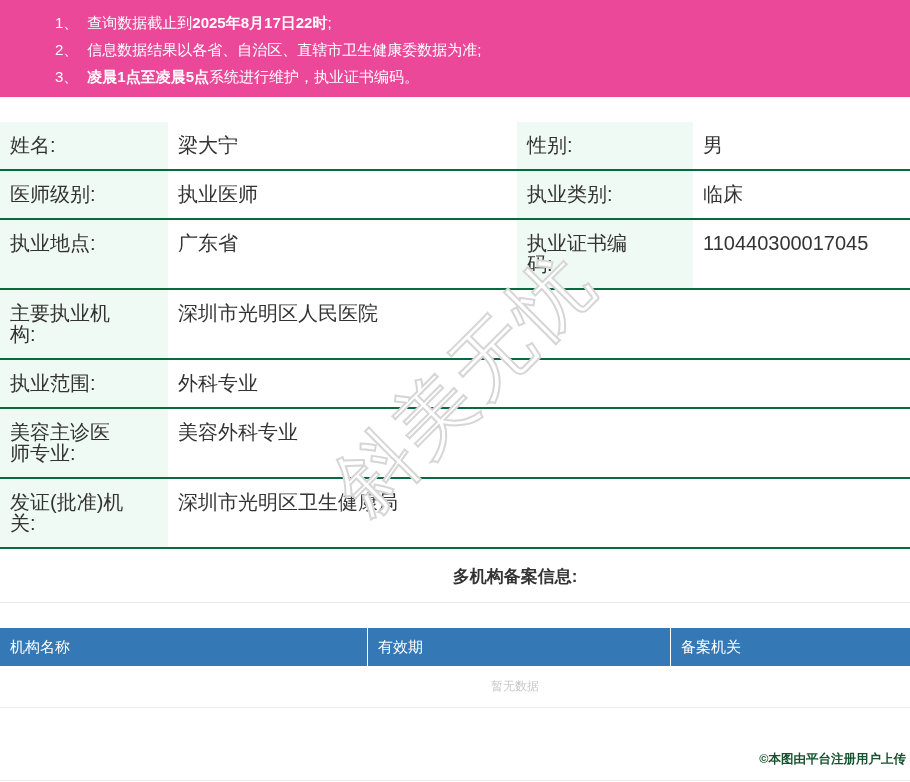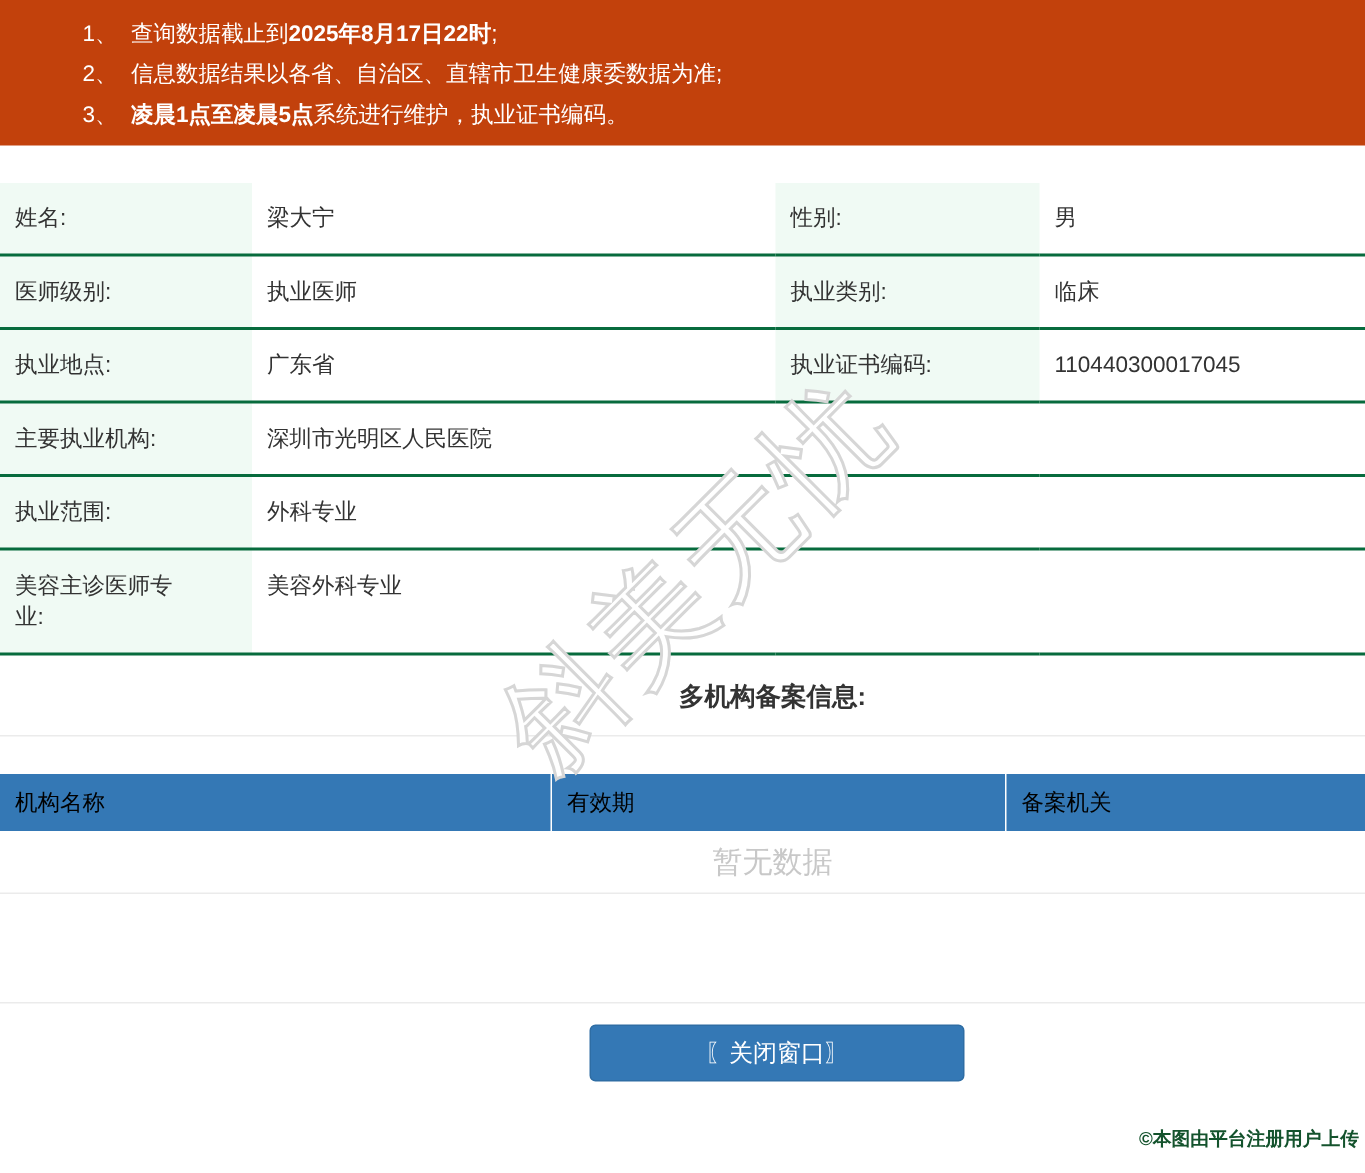--- a/index.html
+++ b/index.html
@@ -7,36 +7,36 @@
   body {
     width: 910px; height: 782px;
     position: relative; overflow: hidden;
     background: #ffffff;
     font-family: "Liberation Sans", "DejaVu Sans", sans-serif;
     color: #333;
   }
 
   
   .banner {
-    background: #c2410c;
+    background: #ec4899;
     height: 97px;
     padding: 9px 10px 0 55px;
     color: #ffffff;
     font-size: 15px;
   }
   .notice-line { line-height: 27px; white-space: nowrap; }
   .notice-line .num { margin-right: 9px; }
   .notice-line b { font-weight: bold; }
 
   
   table.profile {
     width: 910px;
     border-collapse: collapse;
     margin-top: 25px;
-    font-size: 15px;
+    font-size: 20px;
     table-layout: fixed;
   }
   table.profile td {
     border-bottom: 2px solid #076b3d;
     vertical-align: top;
     line-height: 21px;
     color: #333;
   }
   td.lbl { background: #f0faf4; padding: 13px 42px 13px 10px; }
   td.val { padding: 13px 10px; }
@@ -50,33 +50,33 @@
     color: #333;
     border-bottom: 1px solid #ebebeb;
   }
 
   
   .org-table { margin-top: 25px; }
   .org-head {
     display: flex;
     background: #3478b5;
     height: 38px;
-    color: #000000;
+    color: #ffffff;
     font-size: 15px;
   }
   .org-th { display: flex; align-items: center; padding-left: 10px; }
   .org-th.th1 { width: 367px; }
   .org-th.th2 { width: 303px; border-left: 1px solid #ffffff; }
   .org-th.th3 { flex: 1; border-left: 1px solid #ffffff; text-align: right; }
   .org-empty {
     height: 42px;
     display: flex; align-items: center; justify-content: center;
     padding-left: 120px;
     color: #c8c8c8;
-    font-size: 20px;
+    font-size: 12px;
     border-bottom: 1px solid #ebebeb;
   }
 
   .spacer { height: 72px; }
 
   
   .button-bar {
     border-top: 1px solid #ebebeb;
     padding: 14px 0;
     display: flex; justify-content: center;
@@ -161,20 +161,24 @@
       <td class="val" colspan="3">深圳市光明区人民医院</td>
     </tr>
     <tr>
       <td class="lbl">执业范围:</td>
       <td class="val" colspan="3">外科专业</td>
     </tr>
     <tr>
       <td class="lbl">美容主诊医师专业:</td>
       <td class="val" colspan="3">美容外科专业</td>
     </tr>
+    <tr>
+      <td class="lbl">发证(批准)机关:</td>
+      <td class="val" colspan="3">深圳市光明区卫生健康局</td>
+    </tr>
   </tbody>
 </table>
 
 <div class="section-heading">多机构备案信息:</div>
 
 <div class="org-table">
   <div class="org-head">
     <div class="org-th th1">机构名称</div>
     <div class="org-th th2">有效期</div>
     <div class="org-th th3">备案机关</div>

